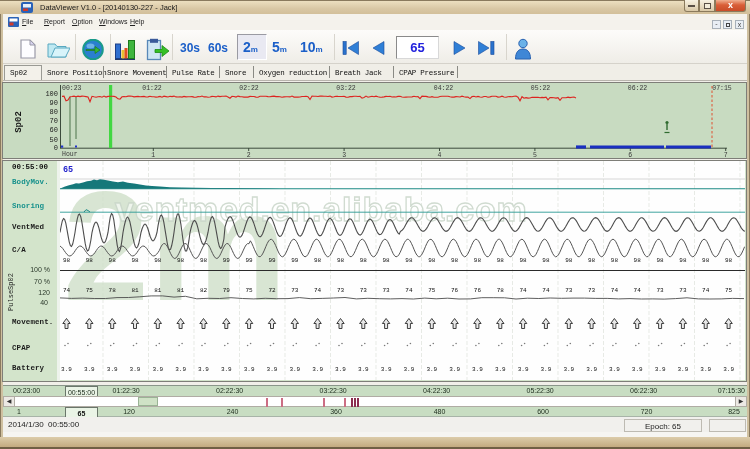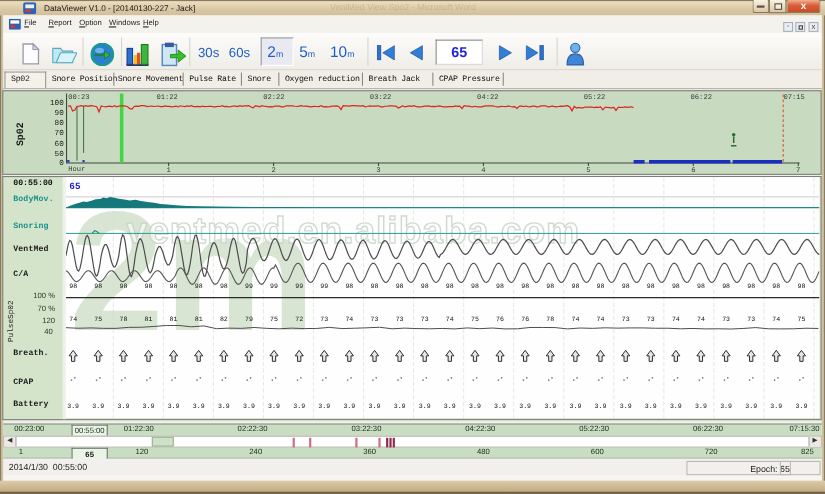--- a/index.html
+++ b/index.html
@@ -6,31 +6,30 @@
   font-family:"Liberation Sans", sans-serif; background:#b0a080; }
 #win { position:absolute; inset:0; background:#d9c8a8; }
 .abs { position:absolute; }
 .mono { font-family:"Liberation Mono", monospace; }
 .ax { font-family:"Liberation Mono", monospace; font-size:7px; fill:#1c1c1c; }
 .ax2 { font-family:"Liberation Mono", monospace; font-size:6.5px; fill:#3a3a3a; }
 .n { font-family:"Liberation Mono", monospace; font-size:6px; fill:#111; }
 .gbt { position:absolute; top:0px; font-size:7px; color:#1c2c1c; line-height:10px; }
 .menuitem { position:absolute; top:18px; font-size:7px; color:#222; }
 .menuitem u { text-decoration:underline; }
-.tbtxt { position:absolute; font-size:12px; font-weight:normal; color:#1b5fc8; }
+.tbtxt { position:absolute; font-size:12px; font-weight:bold; color:#1b5fc8; }
 .tabtxt { position:absolute; top:69px; font-family:"Liberation Mono", monospace; font-size:7.5px; letter-spacing:-0.25px; color:#111; }
 .tabsep { position:absolute; top:66px; width:1px; height:12px; background:#8a8a84; }
 .sidelbl { position:absolute; font-family:"Liberation Mono", monospace; font-weight:bold; font-size:7.5px; letter-spacing:0.1px; }
 .cap { position:absolute; top:0; height:12px; border:1px solid #8a7a5c; border-top:none; }
 </style></head>
 <body>
 <div id="win">
 
 <div class="abs" style="left:0;top:0;width:750px;height:14px;background:linear-gradient(#ecdfc0,#d9c7a4 60%,#d2bf9a);border-top:1px solid #8a7a5e"></div>
-<div class="abs" style="left:300px;top:2px;width:330px;height:10px;font-size:8px;color:rgba(130,95,70,0.22);filter:blur(0.5px)">VentMed View Spo2  -  Microsoft Word</div>
 <svg class="abs" style="left:21px;top:2px" width="12" height="11" viewBox="0 0 12 11">
       <rect x="0" y="0" width="12" height="11" rx="2" fill="#2a62b8"></rect>
       <rect x="2" y="2" width="8" height="3.5" fill="#e8f0fa"></rect>
       <rect x="2" y="6.5" width="5" height="2.5" fill="#d03a2a"></rect>
     </svg>
 <div class="abs" style="left:40px;top:3px;font-size:7.5px;color:#1a1a1a">DataViewer V1.0 - [20140130-227 - Jack]</div>
 
 <div class="cap" style="left:684px;width:15px;background:linear-gradient(#f8f2e2,#d9c8a6);border-bottom-left-radius:3px">
       <div style="margin:5px auto 0;width:7px;height:2px;background:#5a5046"></div>
     </div>
@@ -405,21 +404,21 @@
 <div class="sidelbl mono" style="left:12px;top:163px;font-size:7.5px;color:#111;letter-spacing:0">00:55:00</div>
 <div class="sidelbl" style="left:12px;top:177.5px;color:#17918c">BodyMov.</div>
 <div class="sidelbl" style="left:12px;top:202px;color:#17918c">Snoring</div>
 <div class="sidelbl" style="left:12px;top:223px;color:#1c1c1c">VentMed</div>
 <div class="sidelbl" style="left:12px;top:246px;color:#1c1c1c">C/A</div>
 <div class="abs" style="left:-12px;top:286px;width:50px;height:12px;transform:rotate(-90deg);font-family:'Liberation Mono',monospace;font-size:7px;color:#1c1c1c;white-space:nowrap;text-align:center">PulseSp02</div>
 <div class="abs" style="left:20px;top:266px;font-size:7px;color:#2c3a2c;width:30px;text-align:right">100 %</div>
 <div class="abs" style="left:20px;top:278px;font-size:7px;color:#2c3a2c;width:30px;text-align:right">70 %</div>
 <div class="abs" style="left:20px;top:288.5px;font-size:7px;color:#2c3a2c;width:30px;text-align:right">120</div>
 <div class="abs" style="left:18px;top:299px;font-size:7px;color:#2c3a2c;width:30px;text-align:right">40</div>
-<div class="sidelbl" style="left:12px;top:318px;color:#1c1c1c">Breath.</div>
+<div class="sidelbl" style="left:12px;top:318px;color:#1c1c1c">Movement.</div>
 <div class="sidelbl" style="left:12px;top:344px;color:#1c1c1c">CPAP</div>
 <div class="sidelbl" style="left:12px;top:364px;color:#1c1c1c">Battery</div>
 
 <div class="abs" style="left:3px;top:385px;width:744px;height:13px;background:#c8ddc2;border-top:1px solid #8a968a;border-bottom:1px solid #a8b4a8">
       <div class="gbt" style="left:10px">00:23:00</div>
       <div style="position:absolute;left:62px;top:0px;width:33px;height:11px;background:#eaf4e6;border:1px solid #6a766a;border-bottom:none;text-align:center;font-size:7px;line-height:11px;color:#1c2c1c">00:55:00</div>
       <div class="gbt" style="left:109.5px">01:22:30</div>
       <div class="gbt" style="left:213.0px">02:22:30</div>
       <div class="gbt" style="left:316.5px">03:22:30</div>
       <div class="gbt" style="left:420.0px">04:22:30</div>
@@ -449,17 +448,17 @@
       <div class="gbt" style="left:318.0px;width:30px;text-align:center">360</div>
       <div class="gbt" style="left:421.5px;width:30px;text-align:center">480</div>
       <div class="gbt" style="left:525.0px;width:30px;text-align:center">600</div>
       <div class="gbt" style="left:628.5px;width:30px;text-align:center">720</div>
       <div class="gbt" style="left:716.0px;width:30px;text-align:center">825</div>
     </div>
 
 <div class="abs" style="left:3px;top:417px;width:744px;height:15px;background:#f1f0ed"></div>
 <div class="abs" style="left:3px;top:432px;width:744px;height:5px;background:#f6f5f2"></div>
 <div class="abs" style="left:8px;top:420px;font-size:8px;color:#222">2014/1/30&nbsp;&nbsp;00:55:00</div>
-<div class="abs" style="left:624px;top:418.5px;width:95px;height:13px;border:1px solid #bdbab2;font-size:8px;color:#222;text-align:right;line-height:13px">Epoch: 65</div>
+<div class="abs" style="left:624px;top:418.5px;width:78px;height:13px;border:1px solid #bdbab2;font-size:8px;color:#222;text-align:center;line-height:13px">Epoch: 65</div>
 <div class="abs" style="left:709px;top:418.5px;width:37px;height:13px;border:1px solid #bdbab2"></div>
 
 <div class="abs" style="left:0;top:437px;width:750px;height:12px;background:linear-gradient(#dcccaa,#c2aa80);border-bottom:2px solid #6f5f45"></div>
 </div>
 
 </body></html>

